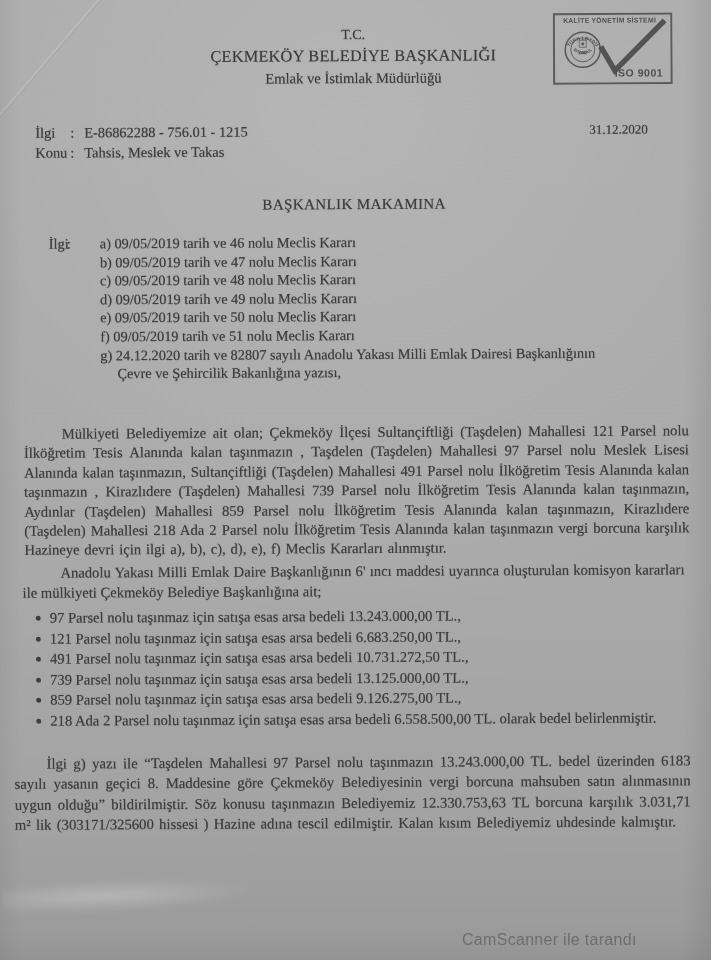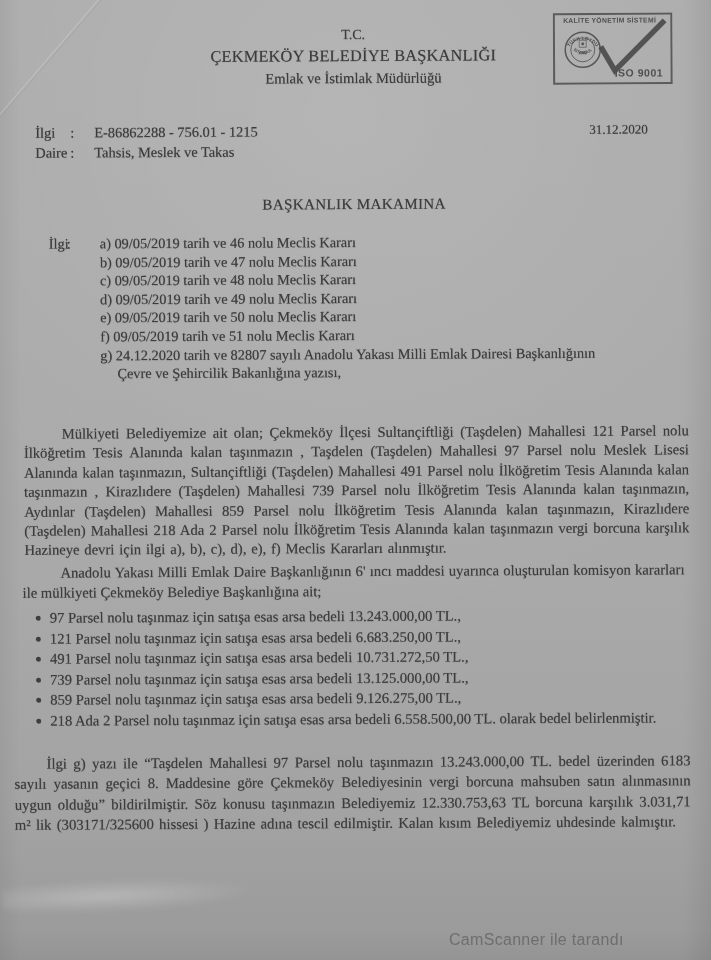--- a/index.html
+++ b/index.html
@@ -36,21 +36,21 @@
 
   
   .seal { position:absolute; left:555px; top:14px; width:120px; height:72px; }
   .seal svg text { font-family:"Liberation Sans", sans-serif; }
 
   
   .meta { position:absolute; left:37px; top:123px; font-size:14.4px; }
   .meta .row { display:flex; height:20px; }
   .m-label { display:inline-block; width:31px; }
   .m-colon { display:inline-block; width:12px; text-align:center; }
-  .m-value { margin-left:16px; }
+  .m-value { margin-left:6px; }
   .date { position:absolute; left:591px; top:123px; font-size:13px; }
 
   .addressee {
     position:absolute; left:0; right:0; top:196px; text-align:center;
     font-size:15px; letter-spacing:0.4px;
   }
 
   
   .ilgi { position:absolute; left:38px; top:233px; font-size:14.3px; line-height:18.6px; }
   .ilgi-label { position:absolute; left:12px; top:0; }
@@ -74,21 +74,21 @@
     border-radius:50%; background:#3e3e3e;
   }
 
   .smudge {
     position:absolute; left:0px; top:878px; width:250px; height:32px;
     background:radial-gradient(ellipse at 40% 50%, rgba(255,255,255,0.25), rgba(255,255,255,0) 72%);
     transform:rotate(-2deg); filter:blur(2px);
   }
 
   .scanner-note {
-    position:absolute; left:449px; top:931px;
+    position:absolute; left:462px; top:931px;
     font-family:"Liberation Sans", sans-serif;
     font-size:16px; color:#6e6e6e; letter-spacing:0.3px;
   }
 </style>
 </head>
 <body>
 
 <div class="page">
   <div class="rot">
 
@@ -125,21 +125,21 @@
       </svg>
     </div>
 
     <div class="meta ink">
       <div class="row">
         <span class="m-label">İlgi</span>
         <span class="m-colon">:</span>
         <span class="m-value">E-86862288 - 756.01 - 1215</span>
       </div>
       <div class="row">
-        <span class="m-label">Daire</span>
+        <span class="m-label">Konu</span>
         <span class="m-colon">:</span>
         <span class="m-value">Tahsis, Meslek ve Takas</span>
       </div>
     </div>
     <div class="date ink">31.12.2020</div>
 
     <div class="addressee ink">BAŞKANLIK MAKAMINA</div>
 
     <div class="ilgi ink">
       <span class="ilgi-label">İlgi</span>

